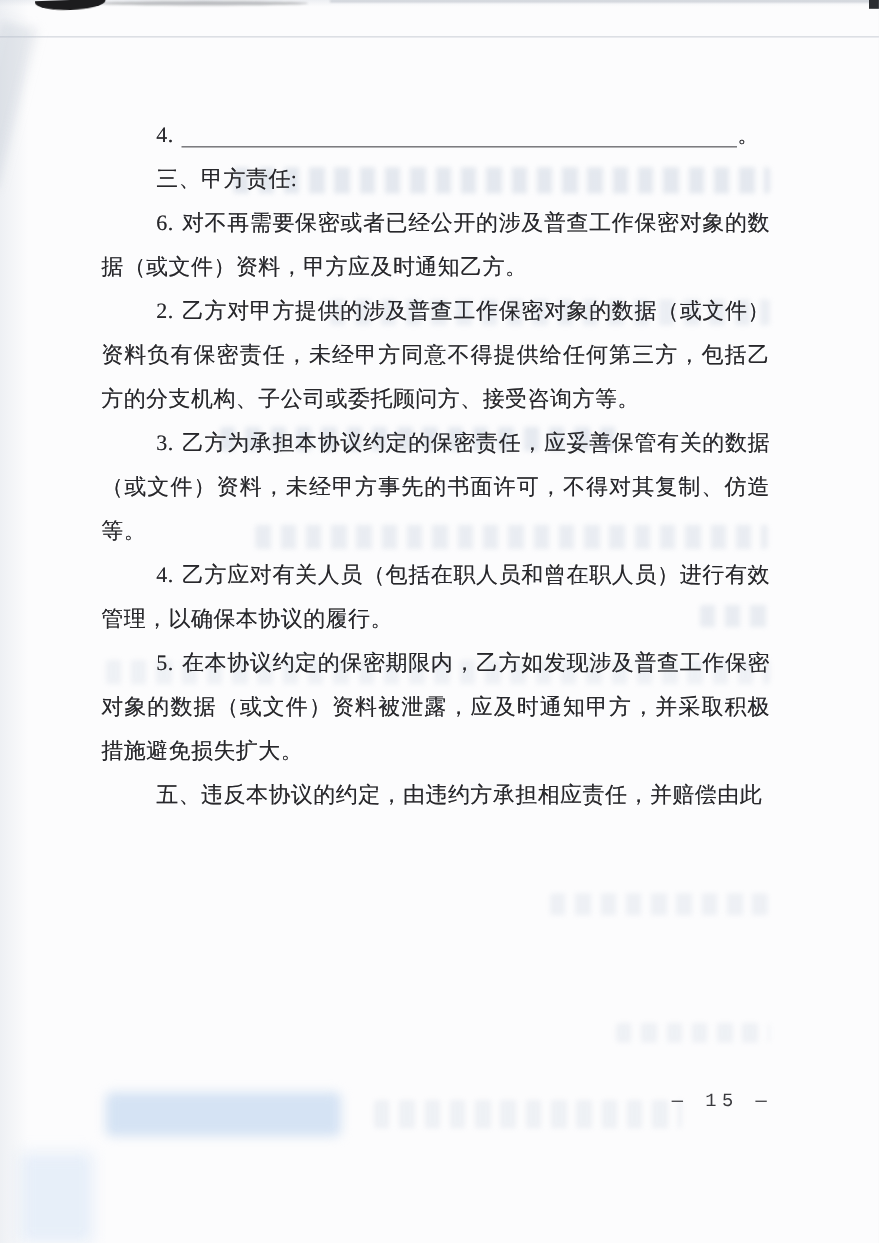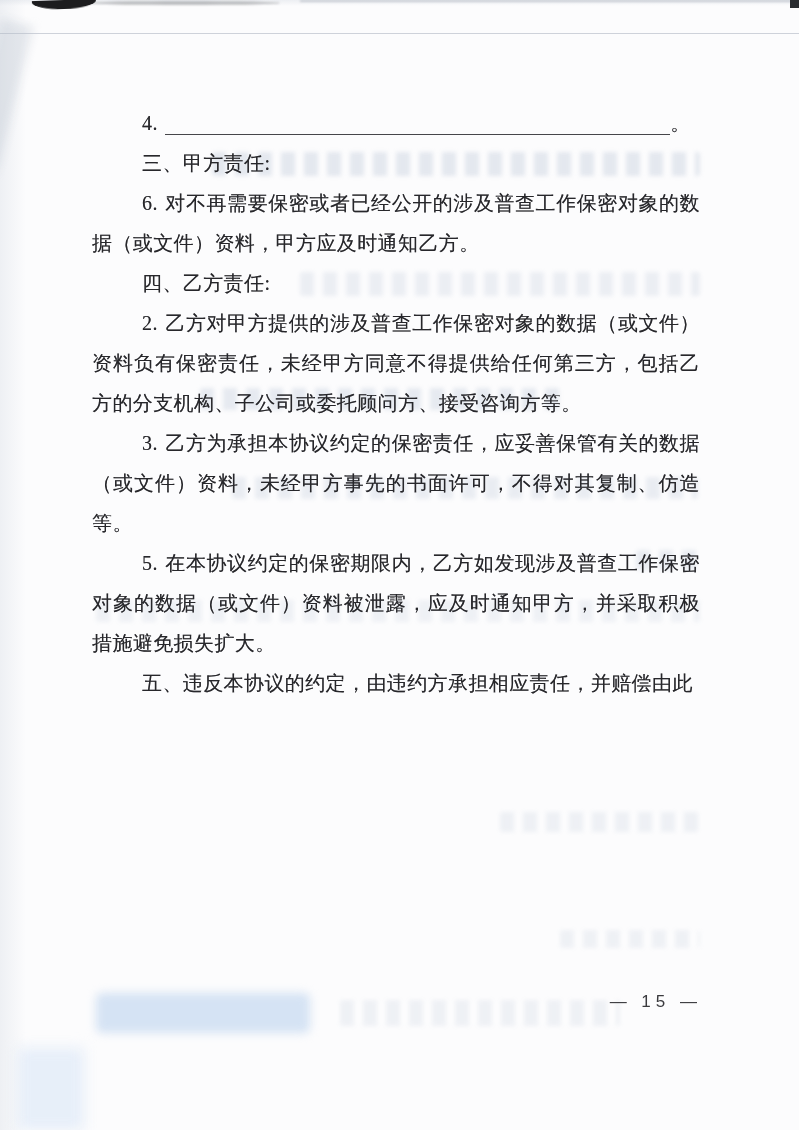--- a/index.html
+++ b/index.html
@@ -118,21 +118,21 @@
     border-bottom: 1.5px solid #46464a;
     vertical-align: -5px;
     text-indent: 0;
   }
   .footer {
     position: absolute;
     right: 97px; top: 992px;
     font-size: 17px;
     letter-spacing: 5px;
     color: #3a3a3e;
-    font-family: Liberation Sans, sans-serif;
+    font-family: Liberation Mono, monospace;
     margin-left: 16px;
   }
 </style>
 </head>
 <body>
 
 <div class="page">
 
   <div class="artifact-smudge"></div>
   <div class="artifact-smudge-tail"></div>
@@ -150,21 +150,21 @@
   <div class="ghost g7"></div>
   <div class="ghost g8"></div>
   <div class="ghost g9"></div>
   <div class="ghost-block"></div>
   <div class="ghost-band-bl"></div>
 
   <div class="content">
       <p class="para item"><span>4. </span><span class="blank" style="width: 505px;"></span><span>。</span></p>
       <p class="para heading"><span>三、甲方责任:</span></p>
       <p class="para item"><span>6. 对不再需要保密或者已经公开的涉及普查工作保密对象的数据（或文件）资料，甲方应及时通知乙方。</span></p>
-      <p class="para heading"><span>四、乙方责任:</span></p>
       <p class="para item"><span>2. 乙方对甲方提供的涉及普查工作保密对象的数据（或文件）资料负有保密责任，未经甲方同意不得提供给任何第三方，包括乙方的分支机构、子公司或委托顾问方、接受咨询方等。</span></p>
       <p class="para item"><span>3. 乙方为承担本协议约定的保密责任，应妥善保管有关的数据（或文件）资料，未经甲方事先的书面许可，不得对其复制、仿造等。</span></p>
+      <p class="para item"><span>4. 乙方应对有关人员（包括在职人员和曾在职人员）进行有效管理，以确保本协议的履行。</span></p>
       <p class="para item"><span>5. 在本协议约定的保密期限内，乙方如发现涉及普查工作保密对象的数据（或文件）资料被泄露，应及时通知甲方，并采取积极措施避免损失扩大。</span></p>
       <p class="para heading"><span>五、违反本协议的约定，由违约方承担相应责任，并赔偿由此</span></p>
     </div>
 
   <div class="footer">— 15 —</div>
 </div>
 
 </body></html>

